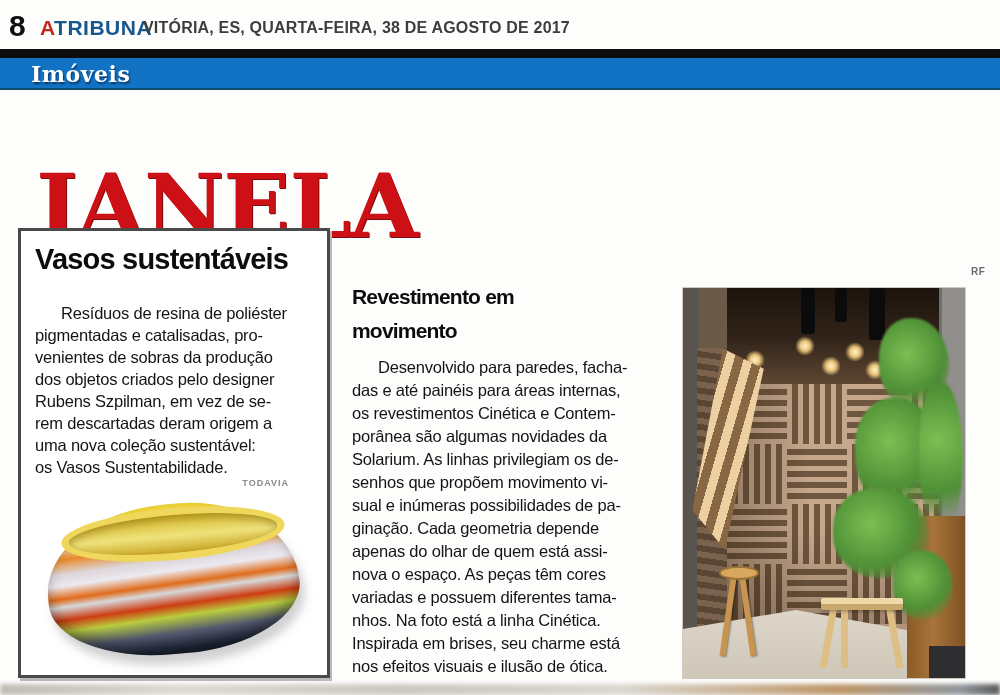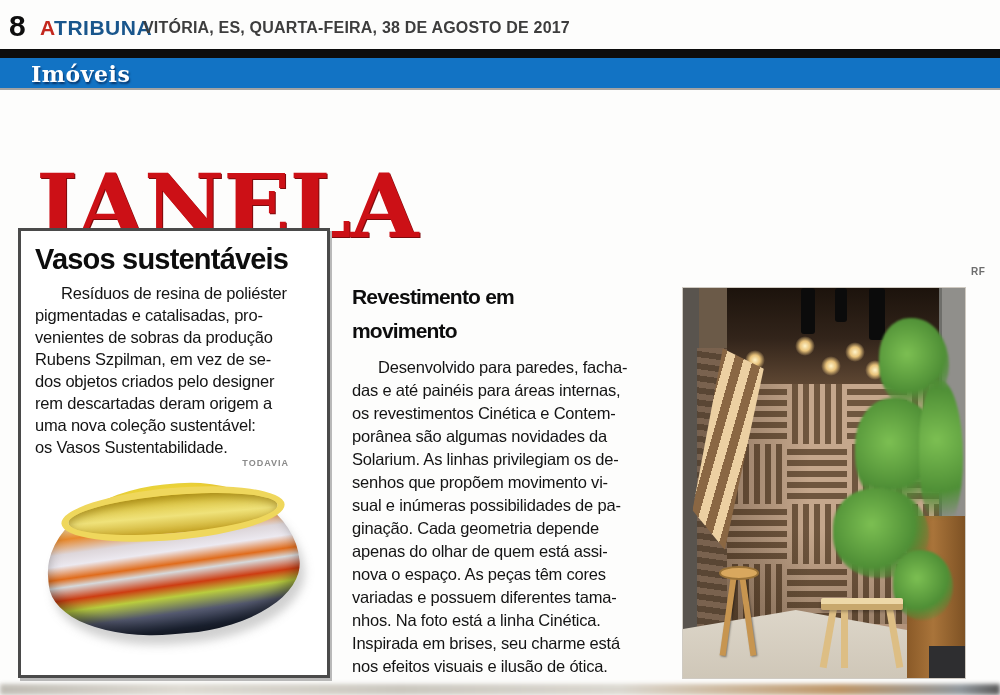--- a/index.html
+++ b/index.html
@@ -13,41 +13,41 @@
   
   .hdr { position:absolute; left:0; top:8px; width:1000px; height:38px; }
   .pagenum { position:absolute; left:9px; top:1px; font-size:30px; font-weight:bold; color:#0e0e0e; letter-spacing:-1px;}
   .masthead { position:absolute; left:40px; top:8px; font-size:21px; font-weight:bold; letter-spacing:.5px; }
   .masthead .m-a { color:#c3281e; }
   .masthead .m-rest { color:#19568c; }
   .dateline { position:absolute; left:143px; top:11px; font-size:16px; font-weight:bold; color:#3d3d3d; letter-spacing:.2px; }
 
   
   .rule-black { position:absolute; left:0; top:49px; width:1000px; height:9px; background:#0d0d0d; }
-  .section-bar { position:absolute; left:0; top:58px; width:1000px; height:32px; background:#1273c4; border-bottom:2px solid #a3a3a3; }
+  .section-bar { position:absolute; left:0; top:58px; width:1000px; height:32px; background:#1273c4; border-bottom:2px solid #0c4a6e; }
   .section-label {
     position:absolute; left:31px; top:3px; color:#fff; font-family:"DejaVu Serif", serif;
     font-weight:bold; font-size:22px; letter-spacing:.5px; text-shadow:1px 2px 2px rgba(0,0,30,.55);
   }
 
   
   .headline {
     position:absolute; left:36px; top:108px; font-family:"DejaVu Serif", serif;
     font-weight:bold; font-size:88px; line-height:104px; color:#cc1016;
     letter-spacing:-1px; text-shadow:1px 1px 0 #7e0a0c;margin-top:46px;
   }
 
   
   .left-box {
     position:absolute; left:18px; top:228px; width:312px; height:450px;
     background:#fff; border:3px solid #4a4a4a; box-shadow:2px 3px 0 #b9b9b9;
     padding:10px 12px 0 14px;
   }
   .left-box .box-title { font-size:29px; font-weight:bold; letter-spacing:-.8px; color:#0d0d0d; margin-top:2px; }
-  .body-lines { margin-top:6px; font-size:16.5px; line-height:22px; color:#141414; letter-spacing:-.2px; }
+  .body-lines { margin-top:26px; font-size:16.5px; line-height:22px; color:#141414; letter-spacing:-.2px; }
   .body-lines div { white-space:nowrap; }
   .body-lines div:first-child { text-indent:26px; }
   .box-credit { margin-top:0; text-align:right; padding-right:26px; font-size:9px; font-weight:bold; color:#8a8a8a; letter-spacing:1px; }
 
   
   .bowl-fig { position:relative; width:282px; height:176px; margin-top:2px; }
   .bowl-body {
     position:absolute; left:12px; top:14px; width:252px; height:150px;
     border-radius:52% 48% 50% 50% / 58% 62% 44% 42%;
     transform:rotate(-5deg);
@@ -144,22 +144,22 @@
   </div>
 
   <div class="headline">JANELA</div>
 
   <div class="left-box">
     <div class="box-title">Vasos sustentáveis</div>
     <div class="body-lines">
         <div>Resíduos de resina de poliéster</div>
         <div>pigmentadas e catalisadas, pro-</div>
         <div>venientes de sobras da produção</div>
+        <div>dos objetos criados pelo designer</div>
         <div>Rubens Szpilman, em vez de se-</div>
-        <div>dos objetos criados pelo designer</div>
         <div>rem descartadas deram origem a</div>
         <div>uma nova coleção sustentável:</div>
         <div>os Vasos Sustentabilidade.</div>
       </div>
     <div class="box-credit">TODAVIA</div>
     <div class="bowl-fig">
       <div class="bowl-body"></div>
       <div class="bowl-rim"></div>
     </div>
   </div>

